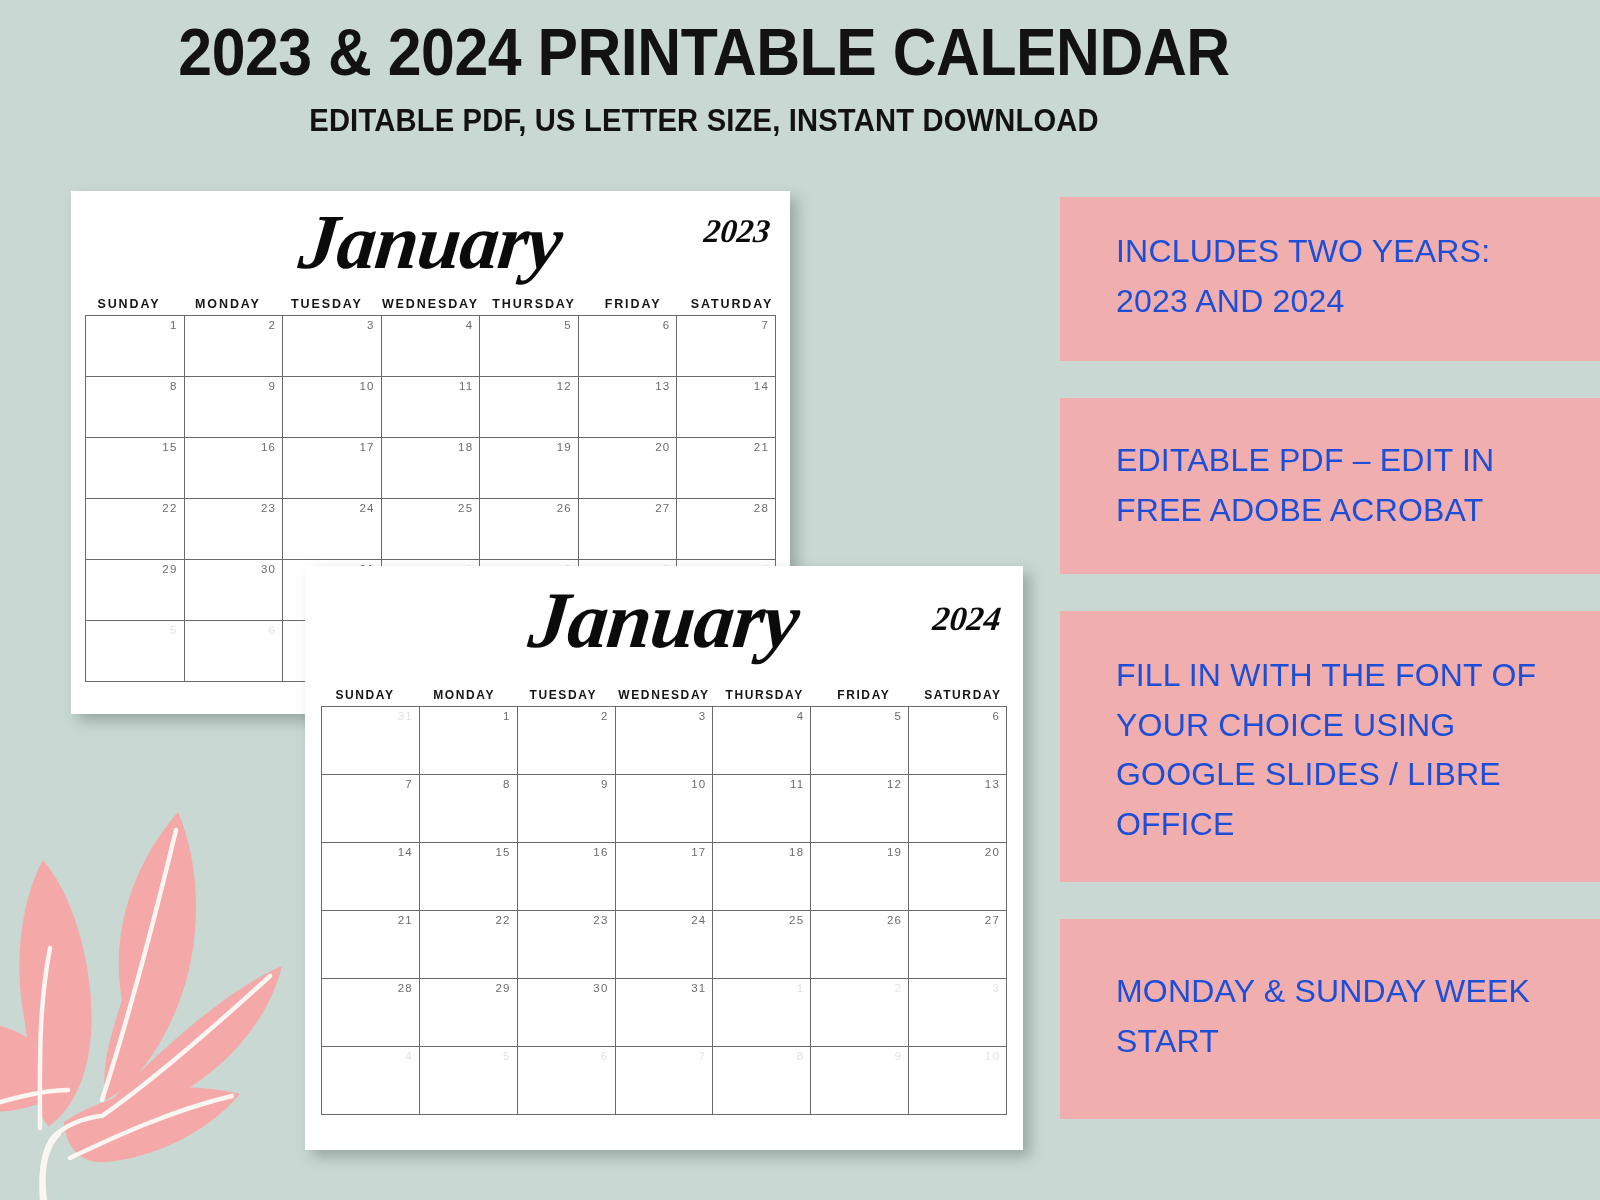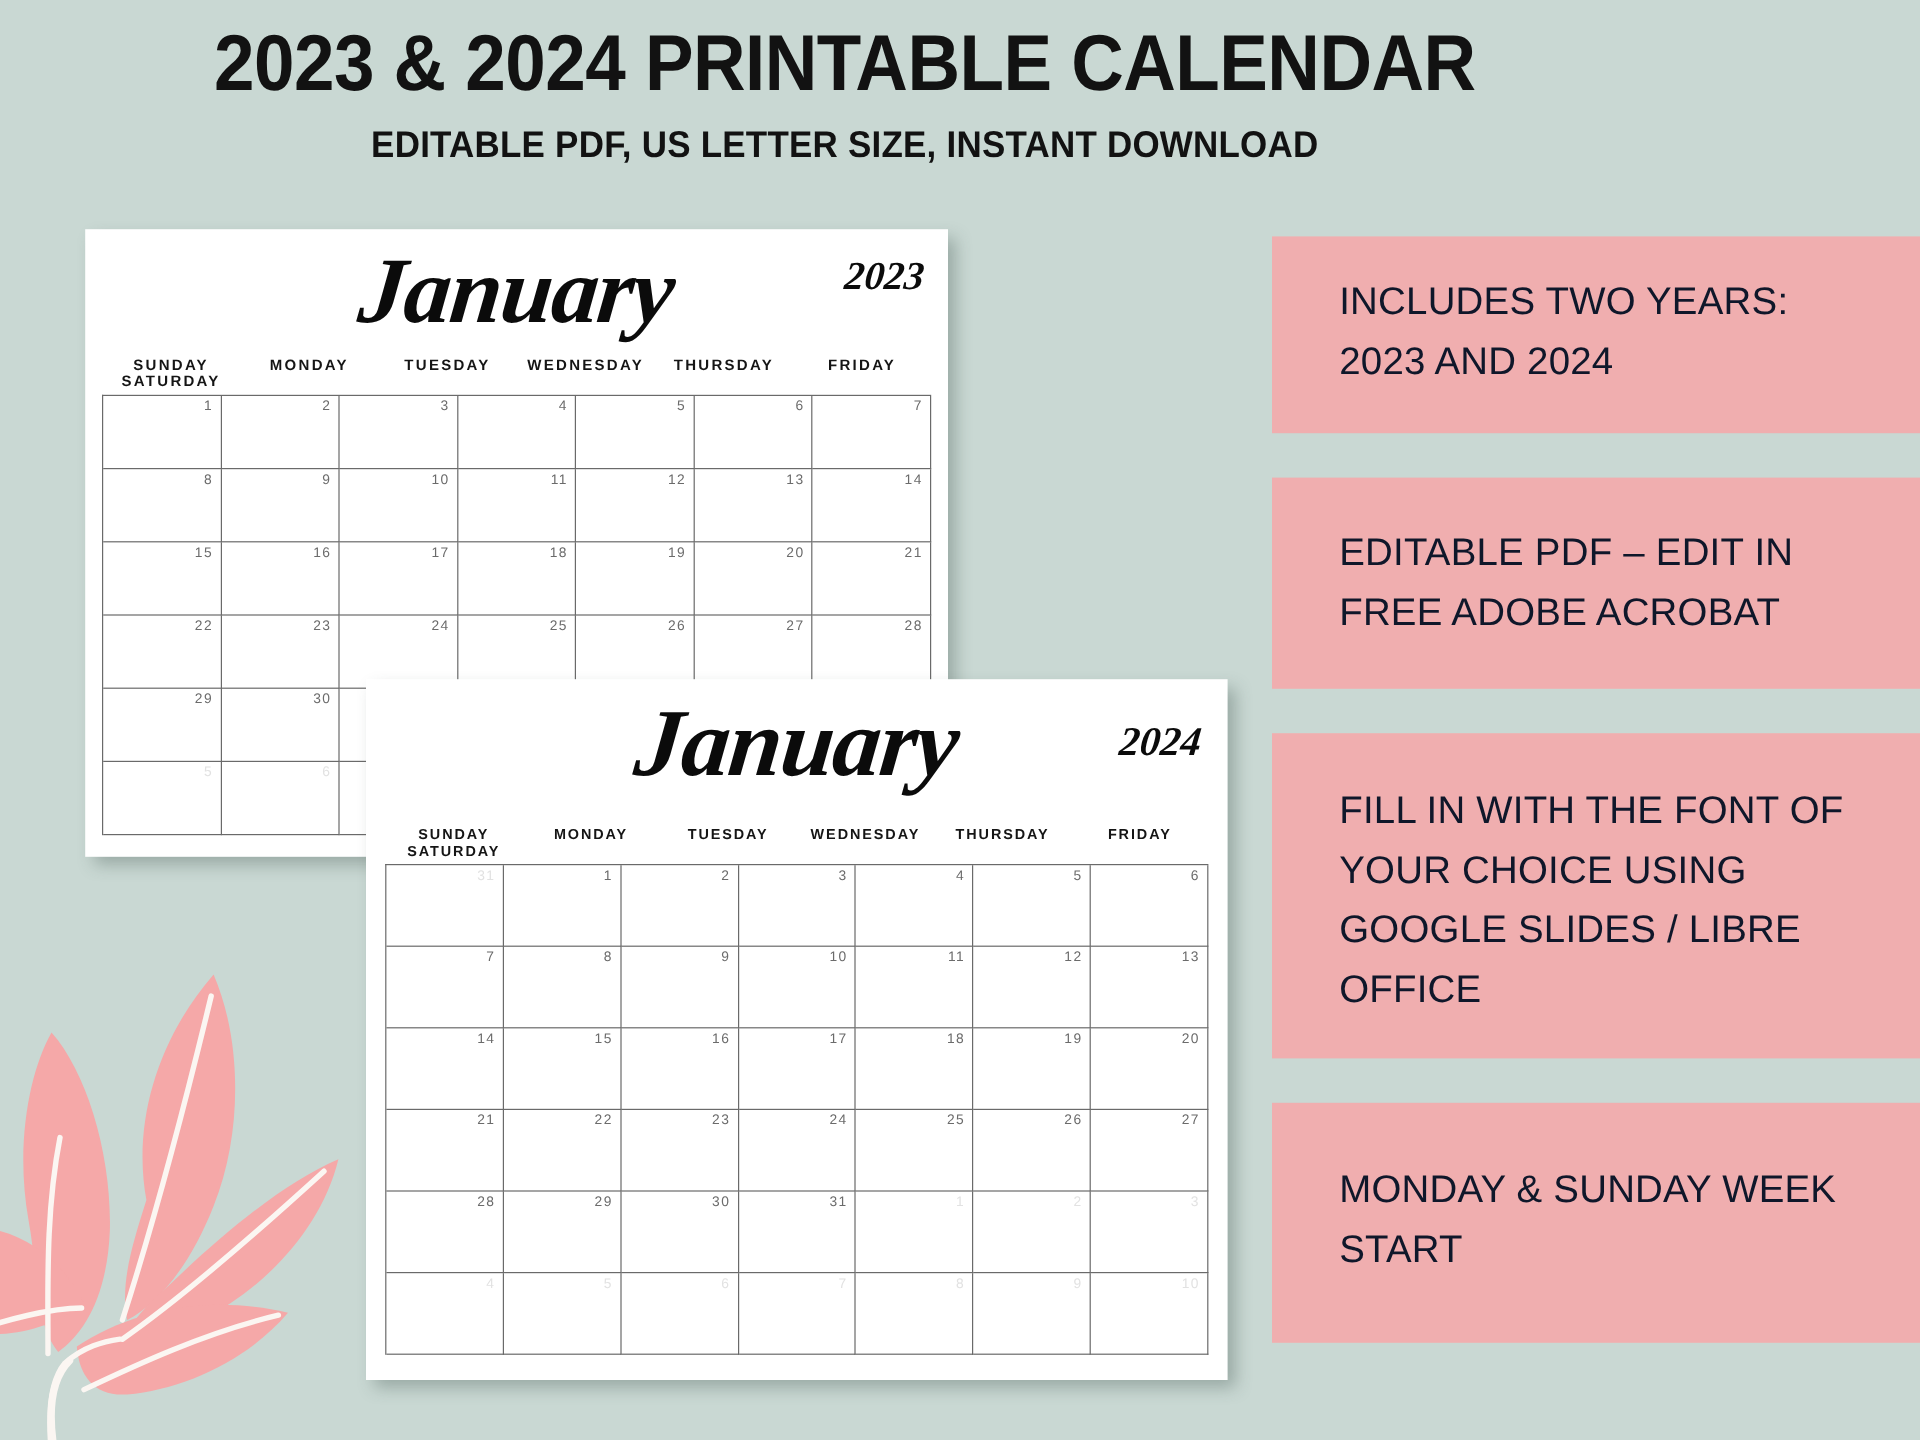--- a/index.html
+++ b/index.html
@@ -112,22 +112,23 @@
     font-weight: 700;
     font-size: 33px;
     color: #0b0b0b;
     letter-spacing: 0px;
     transform: skewX(-6deg);
   }
   #calendar-2024 .cal-year { top: 22px; font-size: 34px; }
 
   .dow-row {
     display: grid;
-    grid-template-columns: repeat(6, 1fr);
+    grid-template-columns: repeat(7, 1fr);
     padding-bottom: 4px;
+    gap: 11px;
   }
   .dow {
     text-align: center;
     font-size: 12.5px;
     font-weight: 700;
     letter-spacing: 1.9px;
     color: #151515;
     white-space: nowrap;
   }
   #calendar-2024 .dow { font-size: 12px; letter-spacing: 1.6px; }
@@ -167,21 +168,21 @@
   }
   .feature-box {
     background: #f0aeaf;
     box-sizing: border-box;
     padding: 26px 56px 28px 56px;
     margin-bottom: 37px;
   }
   .feature-text {
     font-size: 32px;
     line-height: 1.56;
-    color: #0f172a;
+    color: #1d4ed8;
     letter-spacing: 0.2px;
   }
   #feature-box-0 { padding-top: 30px; padding-bottom: 34px; }
   #feature-box-1 { padding-top: 38px; padding-bottom: 38px; }
   #feature-box-2 { padding-top: 40px; padding-bottom: 32px; }
   #feature-box-3 { padding-top: 48px; padding-bottom: 52px; margin-bottom: 12px; }
 </style>
 </head>
 <body>
 

